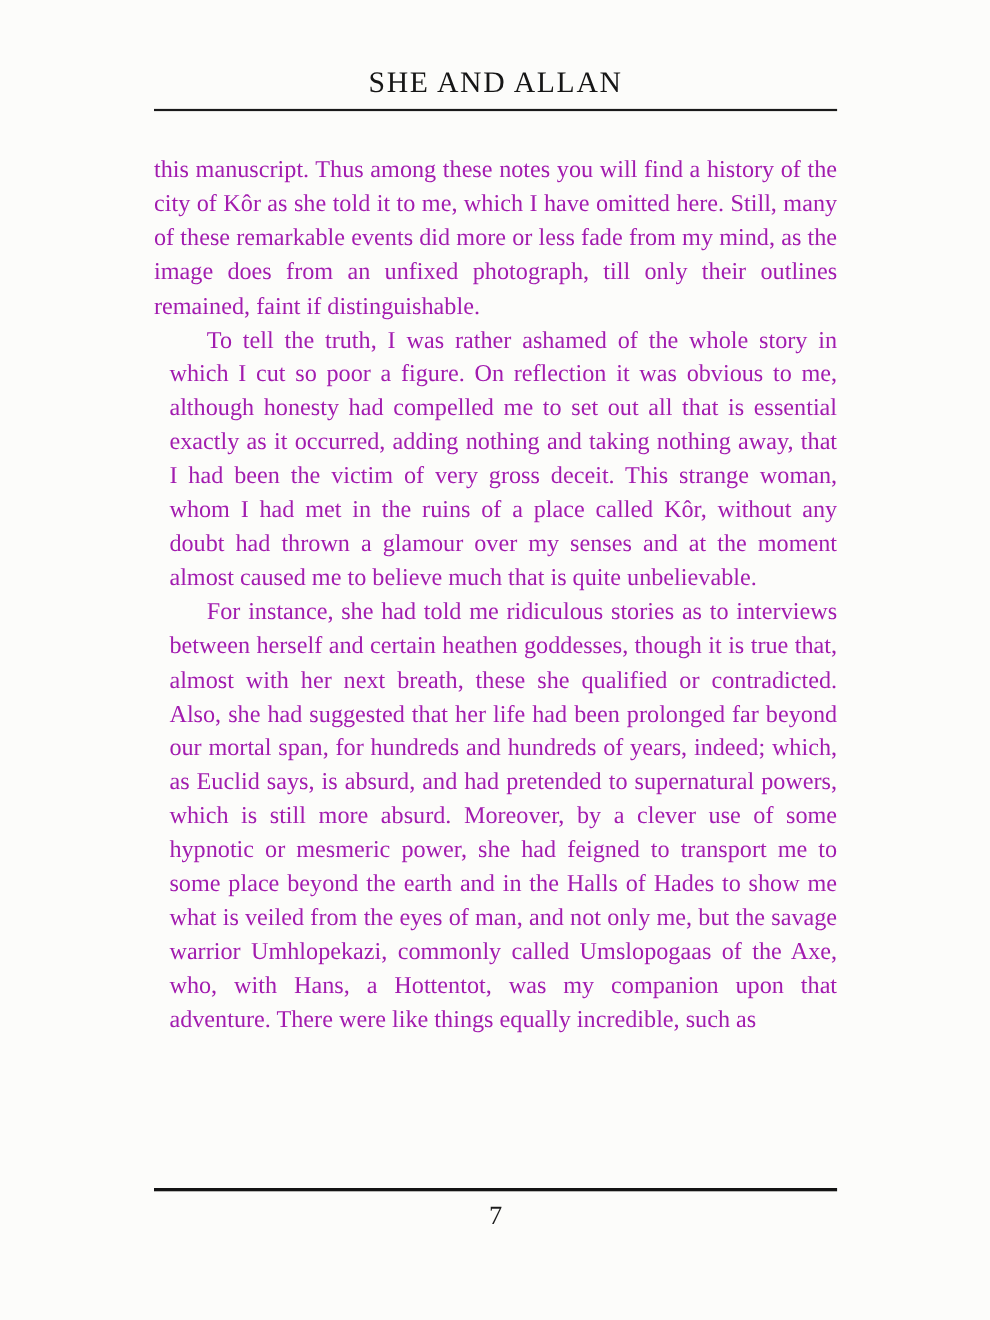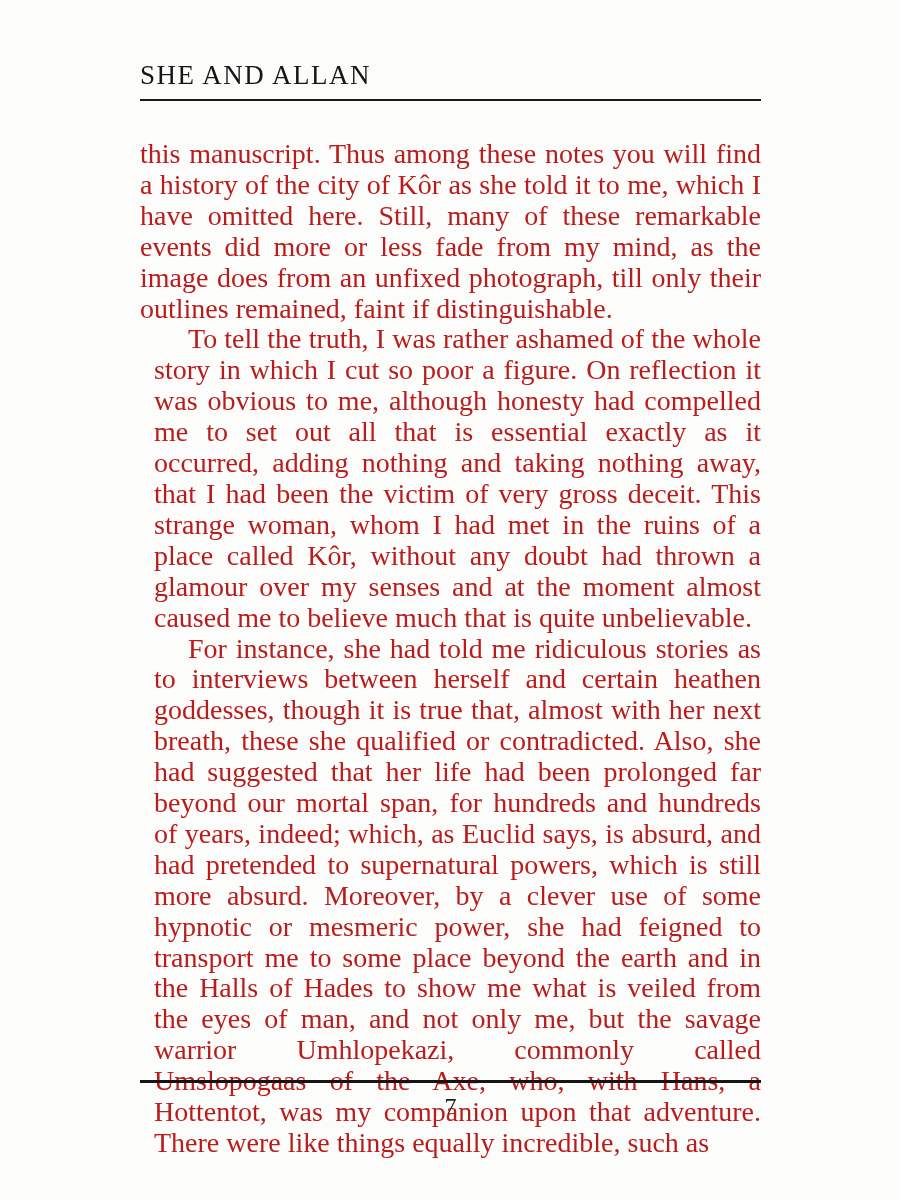--- a/index.html
+++ b/index.html
@@ -20,48 +20,48 @@
     height: 1200px;
     box-sizing: border-box;
     background: #fcfcfa;
     overflow: hidden;
   }
   .header {
     position: absolute;
     left: 140px;
     right: 139px;
     top: 60px;
-    text-align: left;
+    text-align: center;
   }
   .header-title {
     font-size: 27px;
     letter-spacing: 1.5px;
     color: #161616;
     white-space: nowrap;
   }
   .header-rule {
     position: absolute;
     left: 140px;
     right: 139px;
     top: 99px;
     height: 0;
     border-top: 2px solid #1a1a1a;
   }
   .body-text {
     position: absolute;
     left: 140px;
     width: 621px;
     top: 139px;
-    font-size: 28px;
+    font-size: 22px;
     line-height: 30.9px;
     text-align: justify;
     text-justify: inter-word;
     hyphens: auto;
     -webkit-hyphens: auto;
-    color: #b91c1c;
+    color: #a21caf;
   }
   .body-text p {
     margin: 0;
     padding: 0;
   }
   .body-text p.indent {
     text-indent: 34px;
     margin-left: 14px;
   }
   .footer-rule {

